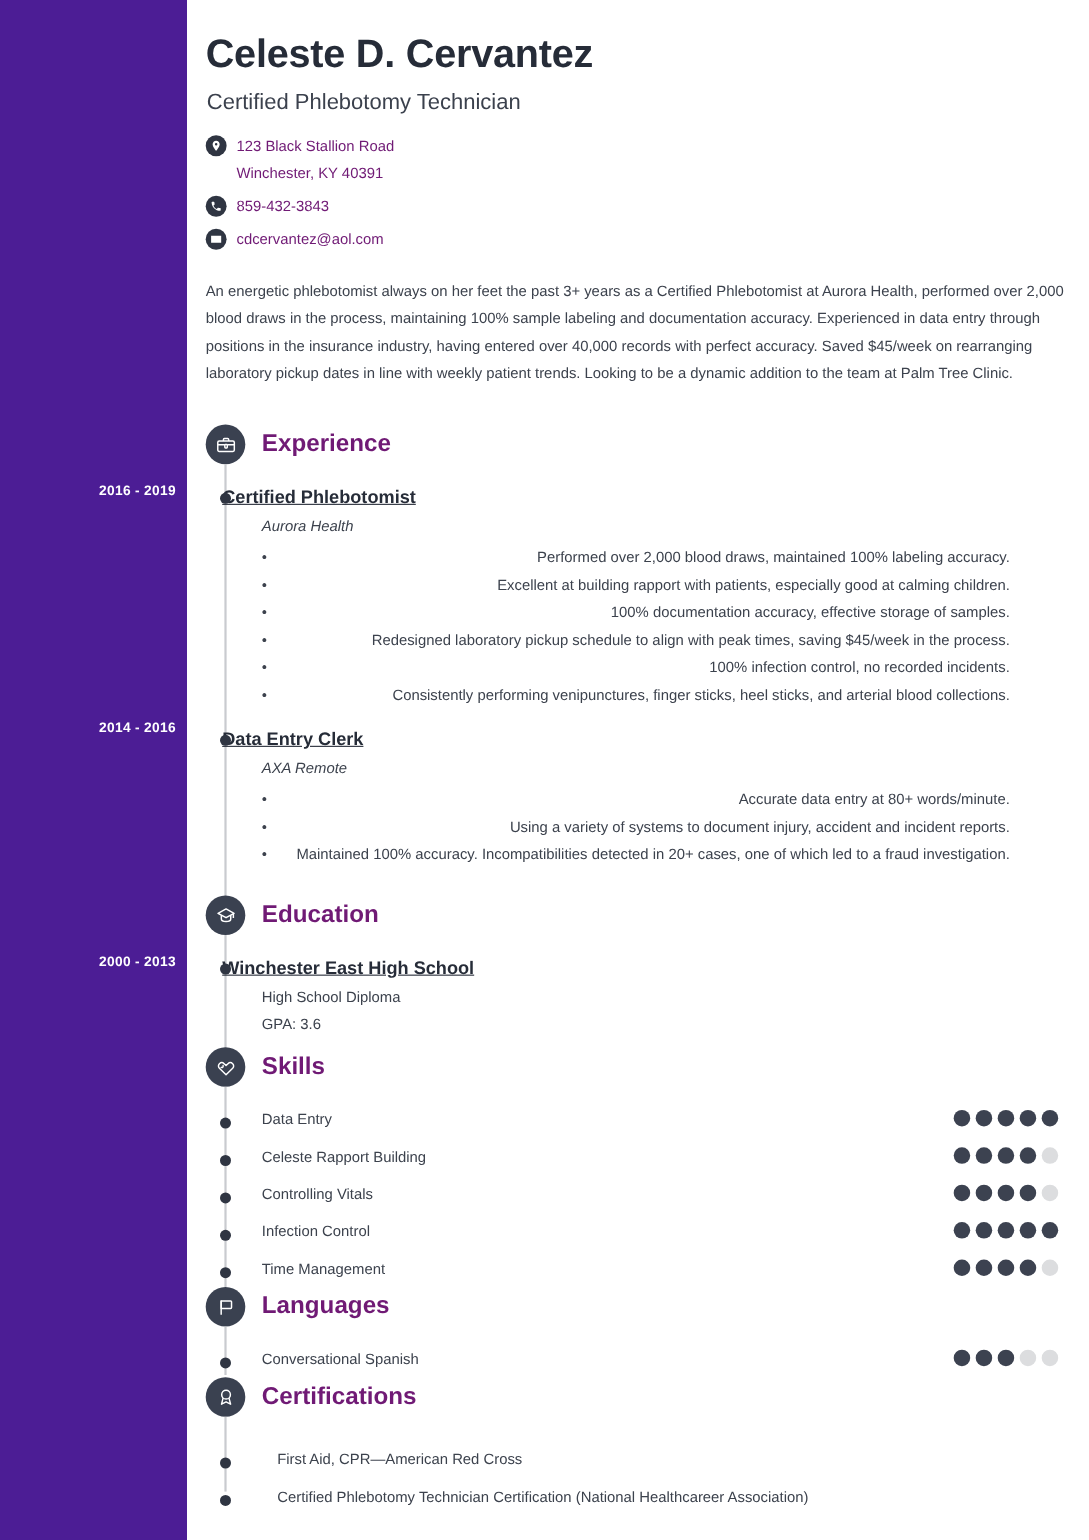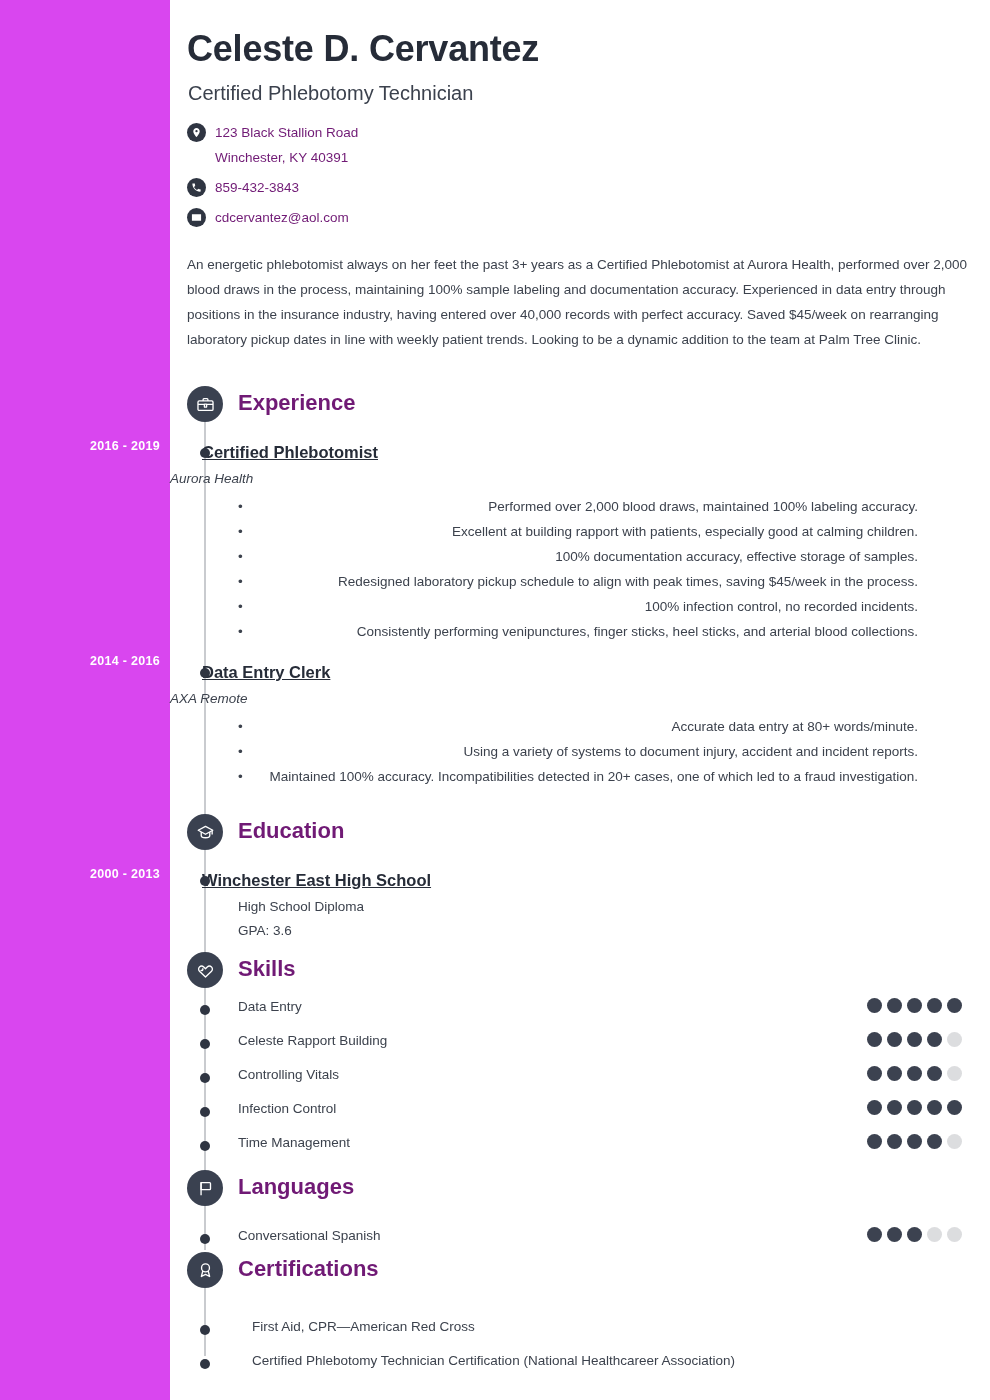--- a/index.html
+++ b/index.html
@@ -13,21 +13,21 @@
     position: relative;
     overflow: hidden;
   }
 
   
   .sidebar {
     position: absolute;
     top: 0; left: 0;
     width: 170px;
     height: 1400px;
-    background: #d946ef;
+    background: #4c1d95;
   }
 
   
   .content {
     position: absolute;
     top: 0; left: 170px;
     width: 820px;
     height: 1400px;
     padding: 0;
   }
@@ -143,20 +143,21 @@
     color: #262c38;
     margin: 0;
     padding-left: 32px;
     line-height: 20px;
     text-decoration: underline;
   }
   .entry-sub {
     font-size: 13.5px;
     font-style: italic;
     color: #3c424d;
+    padding-left: 68px;
     margin-top: 8px;
     line-height: 18px;
   }
   .entry-plain {
     font-size: 13.5px;
     color: #3c424d;
     padding-left: 68px;
     margin-top: 8px;
     line-height: 18px;
   }
@@ -344,21 +345,21 @@
         <svg width="19" height="19" viewBox="0 0 24 24" fill="none" stroke="#ffffff" stroke-width="1.7" stroke-linejoin="round">
             <path d="M12 20.2 4.4 12.9a3.7 3.7 0 0 1 0-5.3 3.9 3.9 0 0 1 5.4 0l2.2 2.1 2.2-2.1a3.9 3.9 0 0 1 5.4 0 3.7 3.7 0 0 1 0 5.3z"></path>
             <path d="M8.1 9.3a1.5 1.5 0 1 1-2.1 2.1"></path>
           </svg>
       </div>
       <div class="sec-title">Skills</div>
     </div>
 
     <div class="rail" style="top:36px; height:182px"></div>
 
-    <div style="margin-top:1px">
+    <div style="margin-top:12px">
       <div class="rated">
         <div class="dot" style="top:12px"></div>
         <div class="label">Data Entry</div>
         <div class="rating">
           <span class="pip on"></span>
             <span class="pip on"></span>
             <span class="pip on"></span>
             <span class="pip on"></span>
             <span class="pip on"></span>
         </div>

